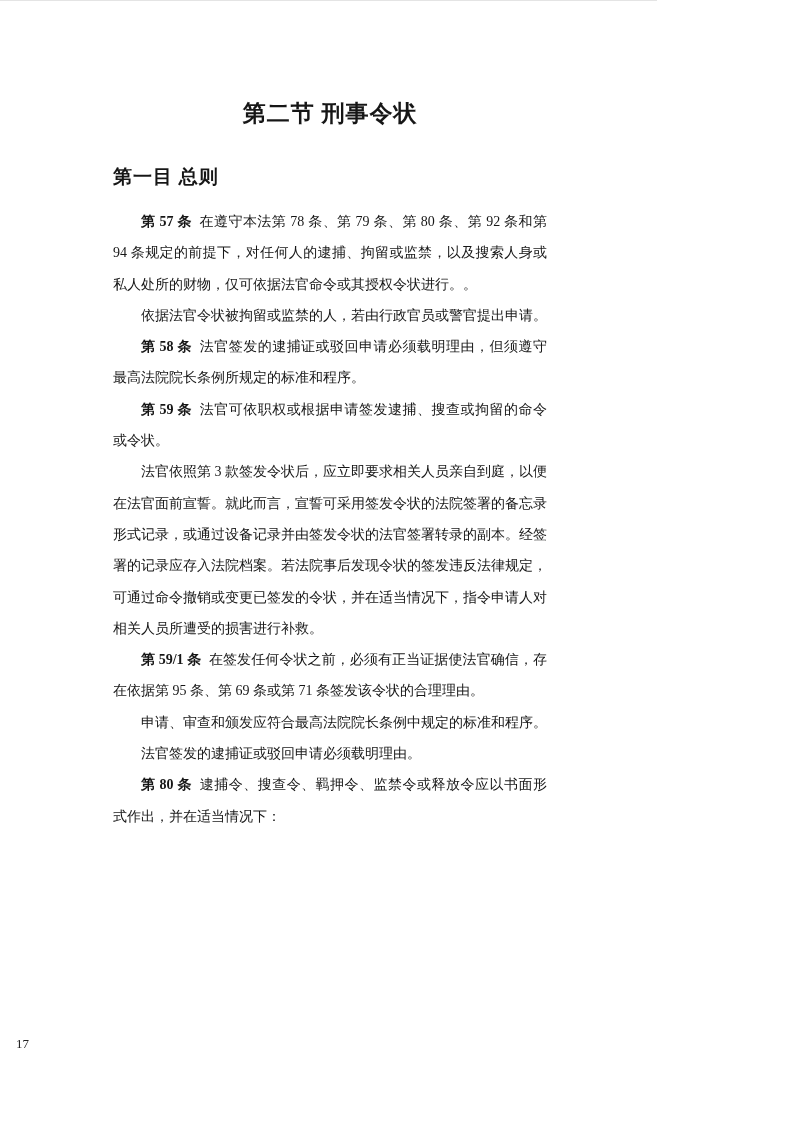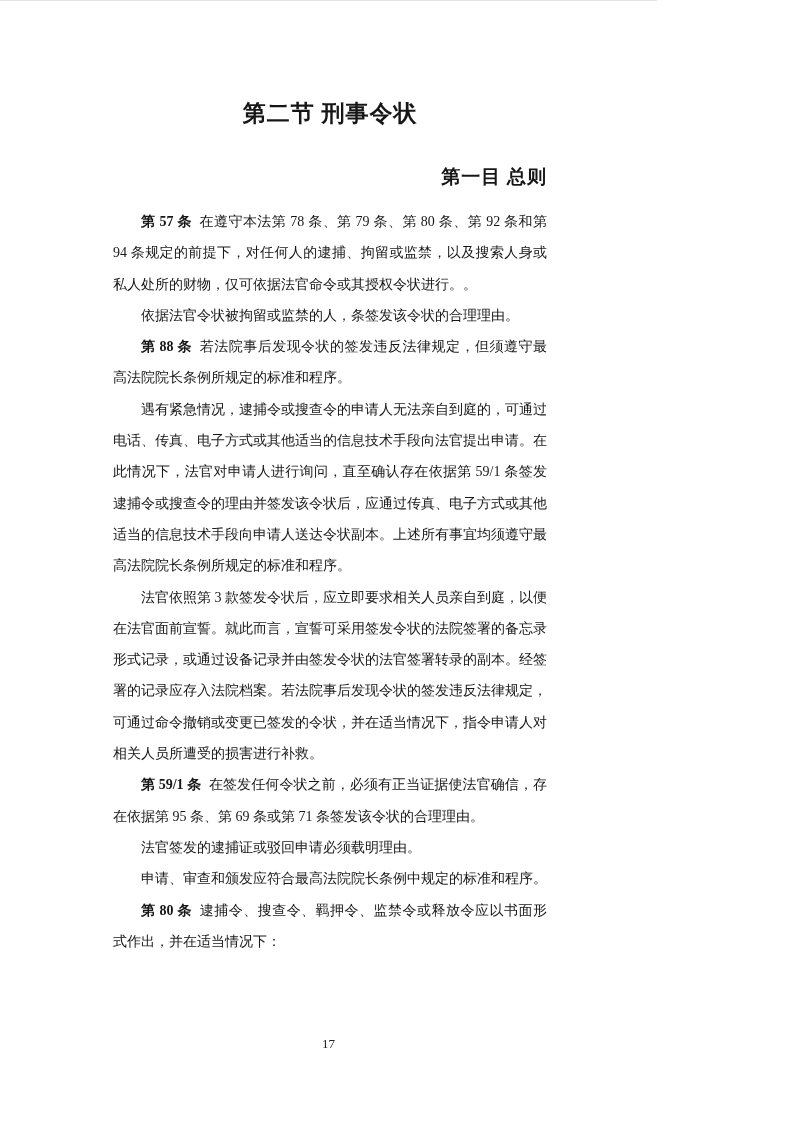--- a/index.html
+++ b/index.html
@@ -28,21 +28,21 @@
     line-height: 28px;
     font-weight: bold;
     text-align: center;
     letter-spacing: 1px;
   }
   .subsection-title {
     margin: 38px 0 0 0;
     font-size: 19px;
     line-height: 22px;
     font-weight: bold;
-    text-align: right;
+    text-align: left;
     letter-spacing: 1px;
   }
   .body-text {
     margin-top: 18px;
     font-size: 14px;
     line-height: 31.3px;
     text-align: justify;
     text-justify: inter-character;
   }
   .body-text p {
@@ -51,47 +51,47 @@
     text-indent: 2em;
   }
   .art-label {
     font-weight: bold;
   }
   .art-label:not(:empty) {
     margin-right: 0.55em;
   }
   .page-number {
     position: absolute;
-    left: 0;
+    left: 16px;
     right: 0;
     top: 1035px;
-    text-align: center;
+    text-align: left;
     font-size: 13px;
     line-height: 16px;
     color: #222222;
   }
 </style>
 </head>
 <body>
 
 <div class="page">
   <div class="content">
 
     <h1 class="section-title">第二节 刑事令状</h1>
 
     <h2 class="subsection-title">第一目 总则</h2>
 
     <div class="body-text">
       <p><span class="art-label">第 57 条</span><span>在遵守本法第 78 条、第 79 条、第 80 条、第 92 条和第 94 条规定的前提下，对任何人的逮捕、拘留或监禁，以及搜索人身或私人处所的财物，仅可依据法官命令或其授权令状进行。。</span></p>
-      <p><span class="art-label"></span><span>依据法官令状被拘留或监禁的人，条签发该令状的合理理由。</span></p>
-      <p><span class="art-label">第 88 条</span><span>若法院事后发现令状的签发违反法律规定，但须遵守最高法院院长条例所规定的标准和程序。</span></p>
-      <p><span class="art-label"></span><span>遇有紧急情况，逮捕令或搜查令的申请人无法亲自到庭的，可通过电话、传真、电子方式或其他适当的信息技术手段向法官提出申请。在此情况下，法官对申请人进行询问，直至确认存在依据第 59/1 条签发逮捕令或搜查令的理由并签发该令状后，应通过传真、电子方式或其他适当的信息技术手段向申请人送达令状副本。上述所有事宜均须遵守最高法院院长条例所规定的标准和程序。</span></p>
+      <p><span class="art-label"></span><span>依据法官令状被拘留或监禁的人，若由行政官员或警官提出申请。</span></p>
+      <p><span class="art-label">第 58 条</span><span>法官签发的逮捕证或驳回申请必须载明理由，但须遵守最高法院院长条例所规定的标准和程序。</span></p>
+      <p><span class="art-label">第 59 条</span><span>法官可依职权或根据申请签发逮捕、搜查或拘留的命令或令状。</span></p>
       <p><span class="art-label"></span><span>法官依照第 3 款签发令状后，应立即要求相关人员亲自到庭，以便在法官面前宣誓。就此而言，宣誓可采用签发令状的法院签署的备忘录形式记录，或通过设备记录并由签发令状的法官签署转录的副本。经签署的记录应存入法院档案。若法院事后发现令状的签发违反法律规定，可通过命令撤销或变更已签发的令状，并在适当情况下，指令申请人对相关人员所遭受的损害进行补救。</span></p>
       <p><span class="art-label">第 59/1 条</span><span>在签发任何令状之前，必须有正当证据使法官确信，存在依据第 95 条、第 69 条或第 71 条签发该令状的合理理由。</span></p>
+      <p><span class="art-label"></span><span>申请、审查和颁发应符合最高法院院长条例中规定的标准和程序。</span></p>
       <p><span class="art-label"></span><span>法官签发的逮捕证或驳回申请必须载明理由。</span></p>
-      <p><span class="art-label"></span><span>申请、审查和颁发应符合最高法院院长条例中规定的标准和程序。</span></p>
       <p><span class="art-label">第 80 条</span><span>逮捕令、搜查令、羁押令、监禁令或释放令应以书面形式作出，并在适当情况下：</span></p>
     </div>
 
   </div>
 
   <div class="page-number">17</div>
 </div>
 
 </body></html>

